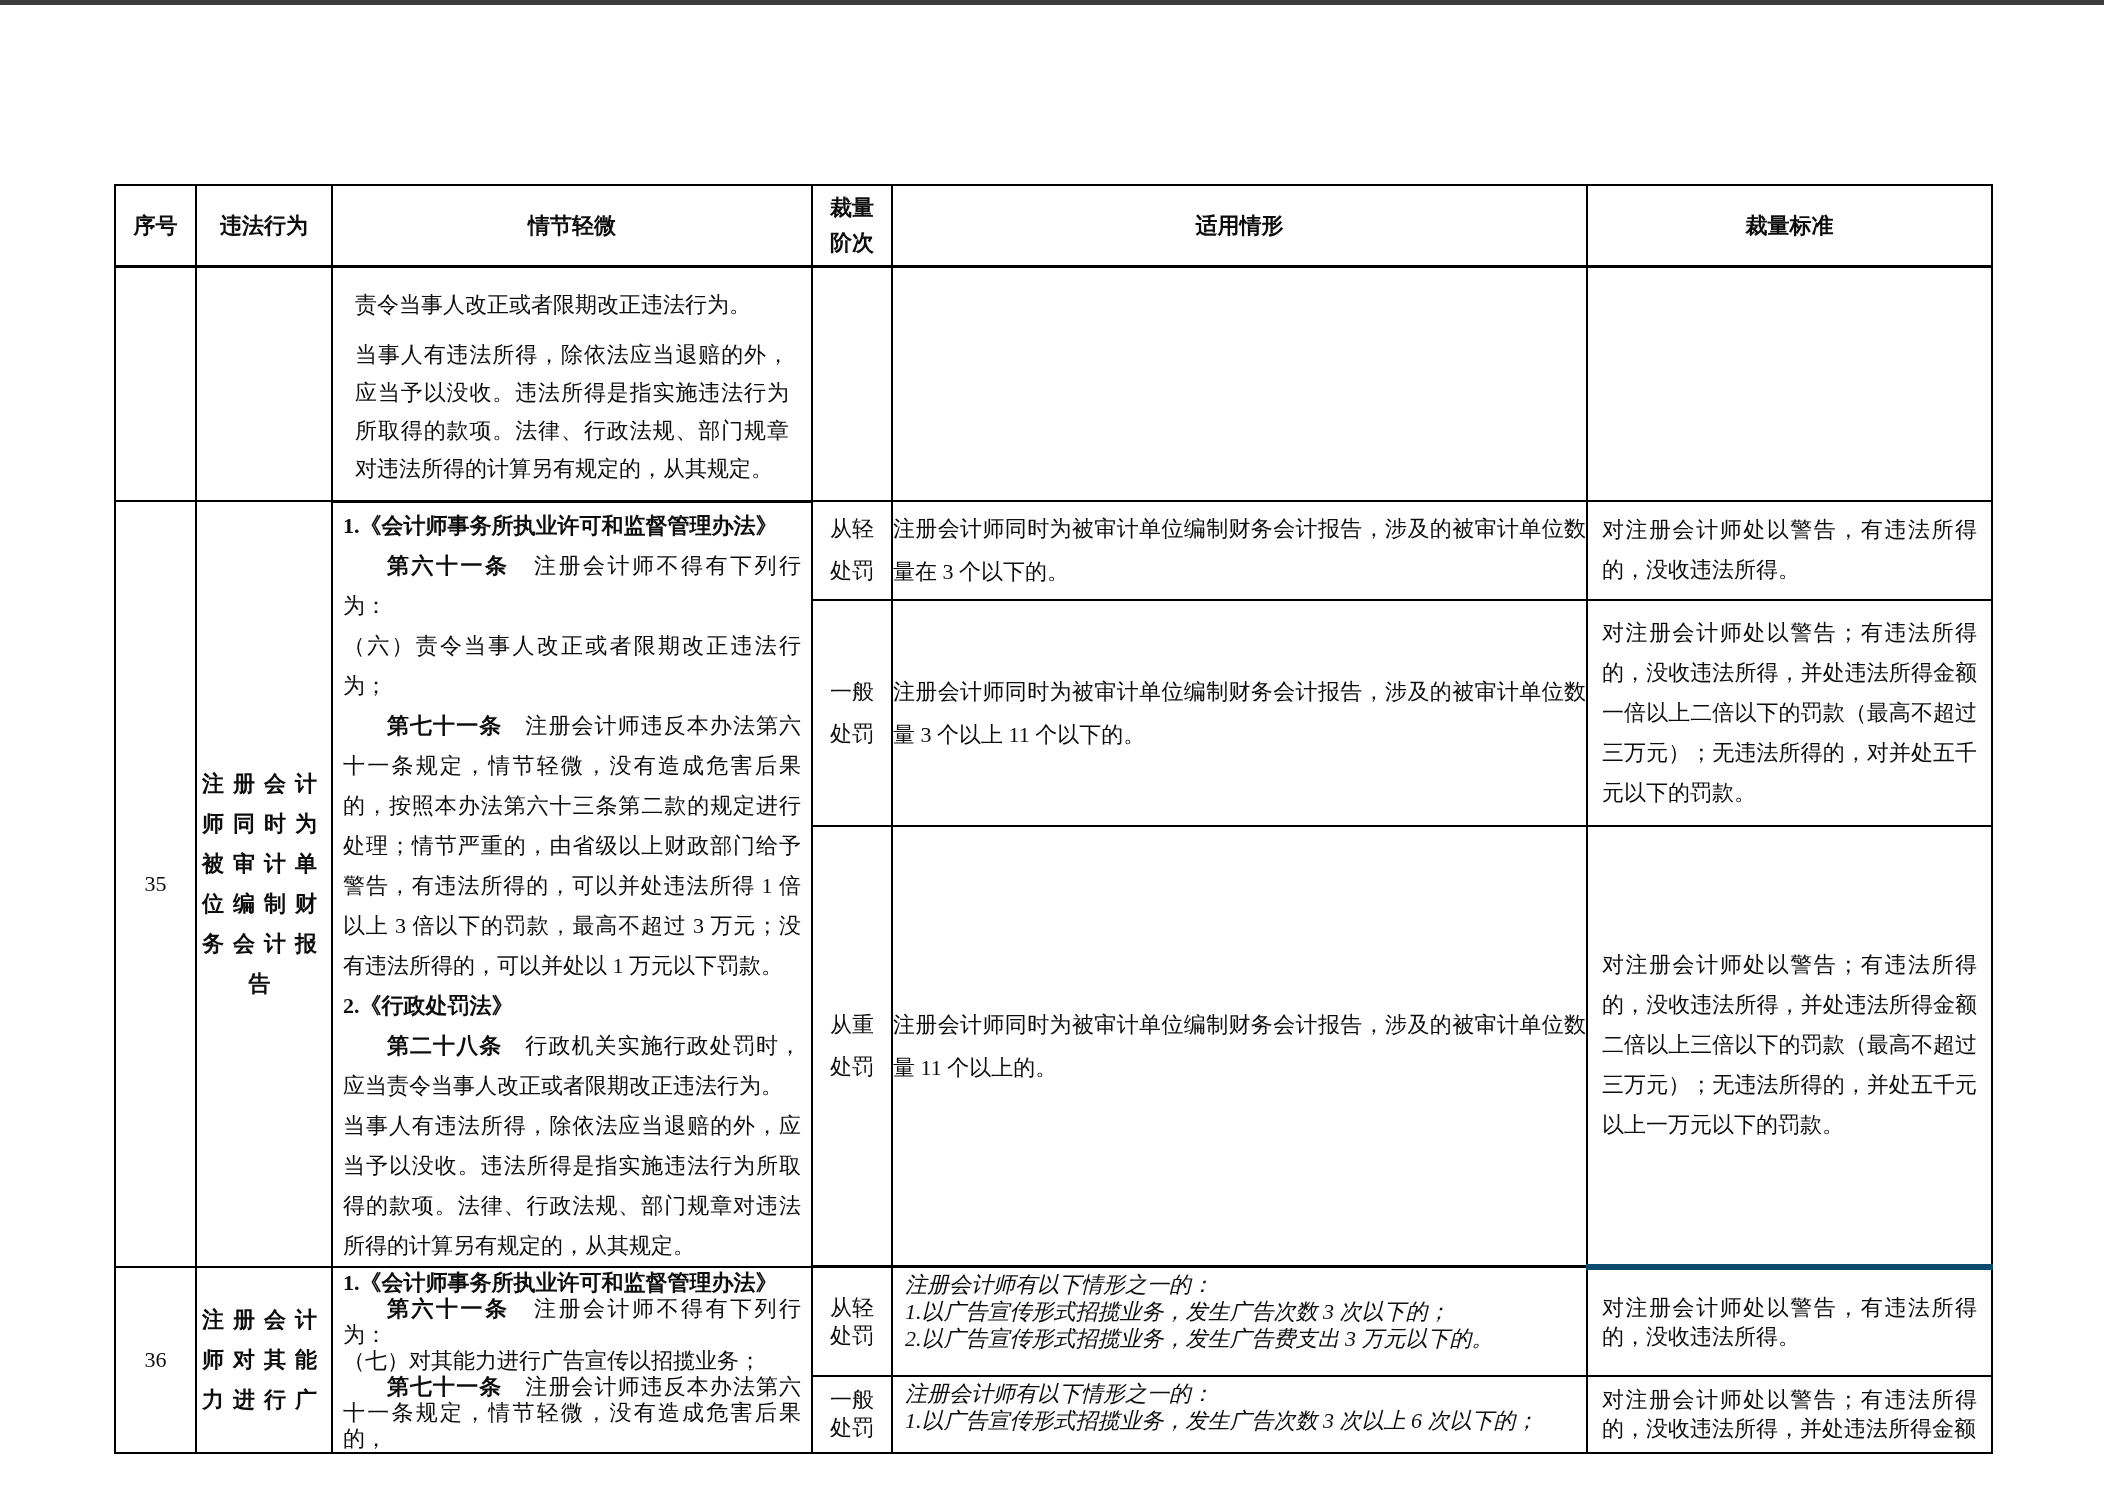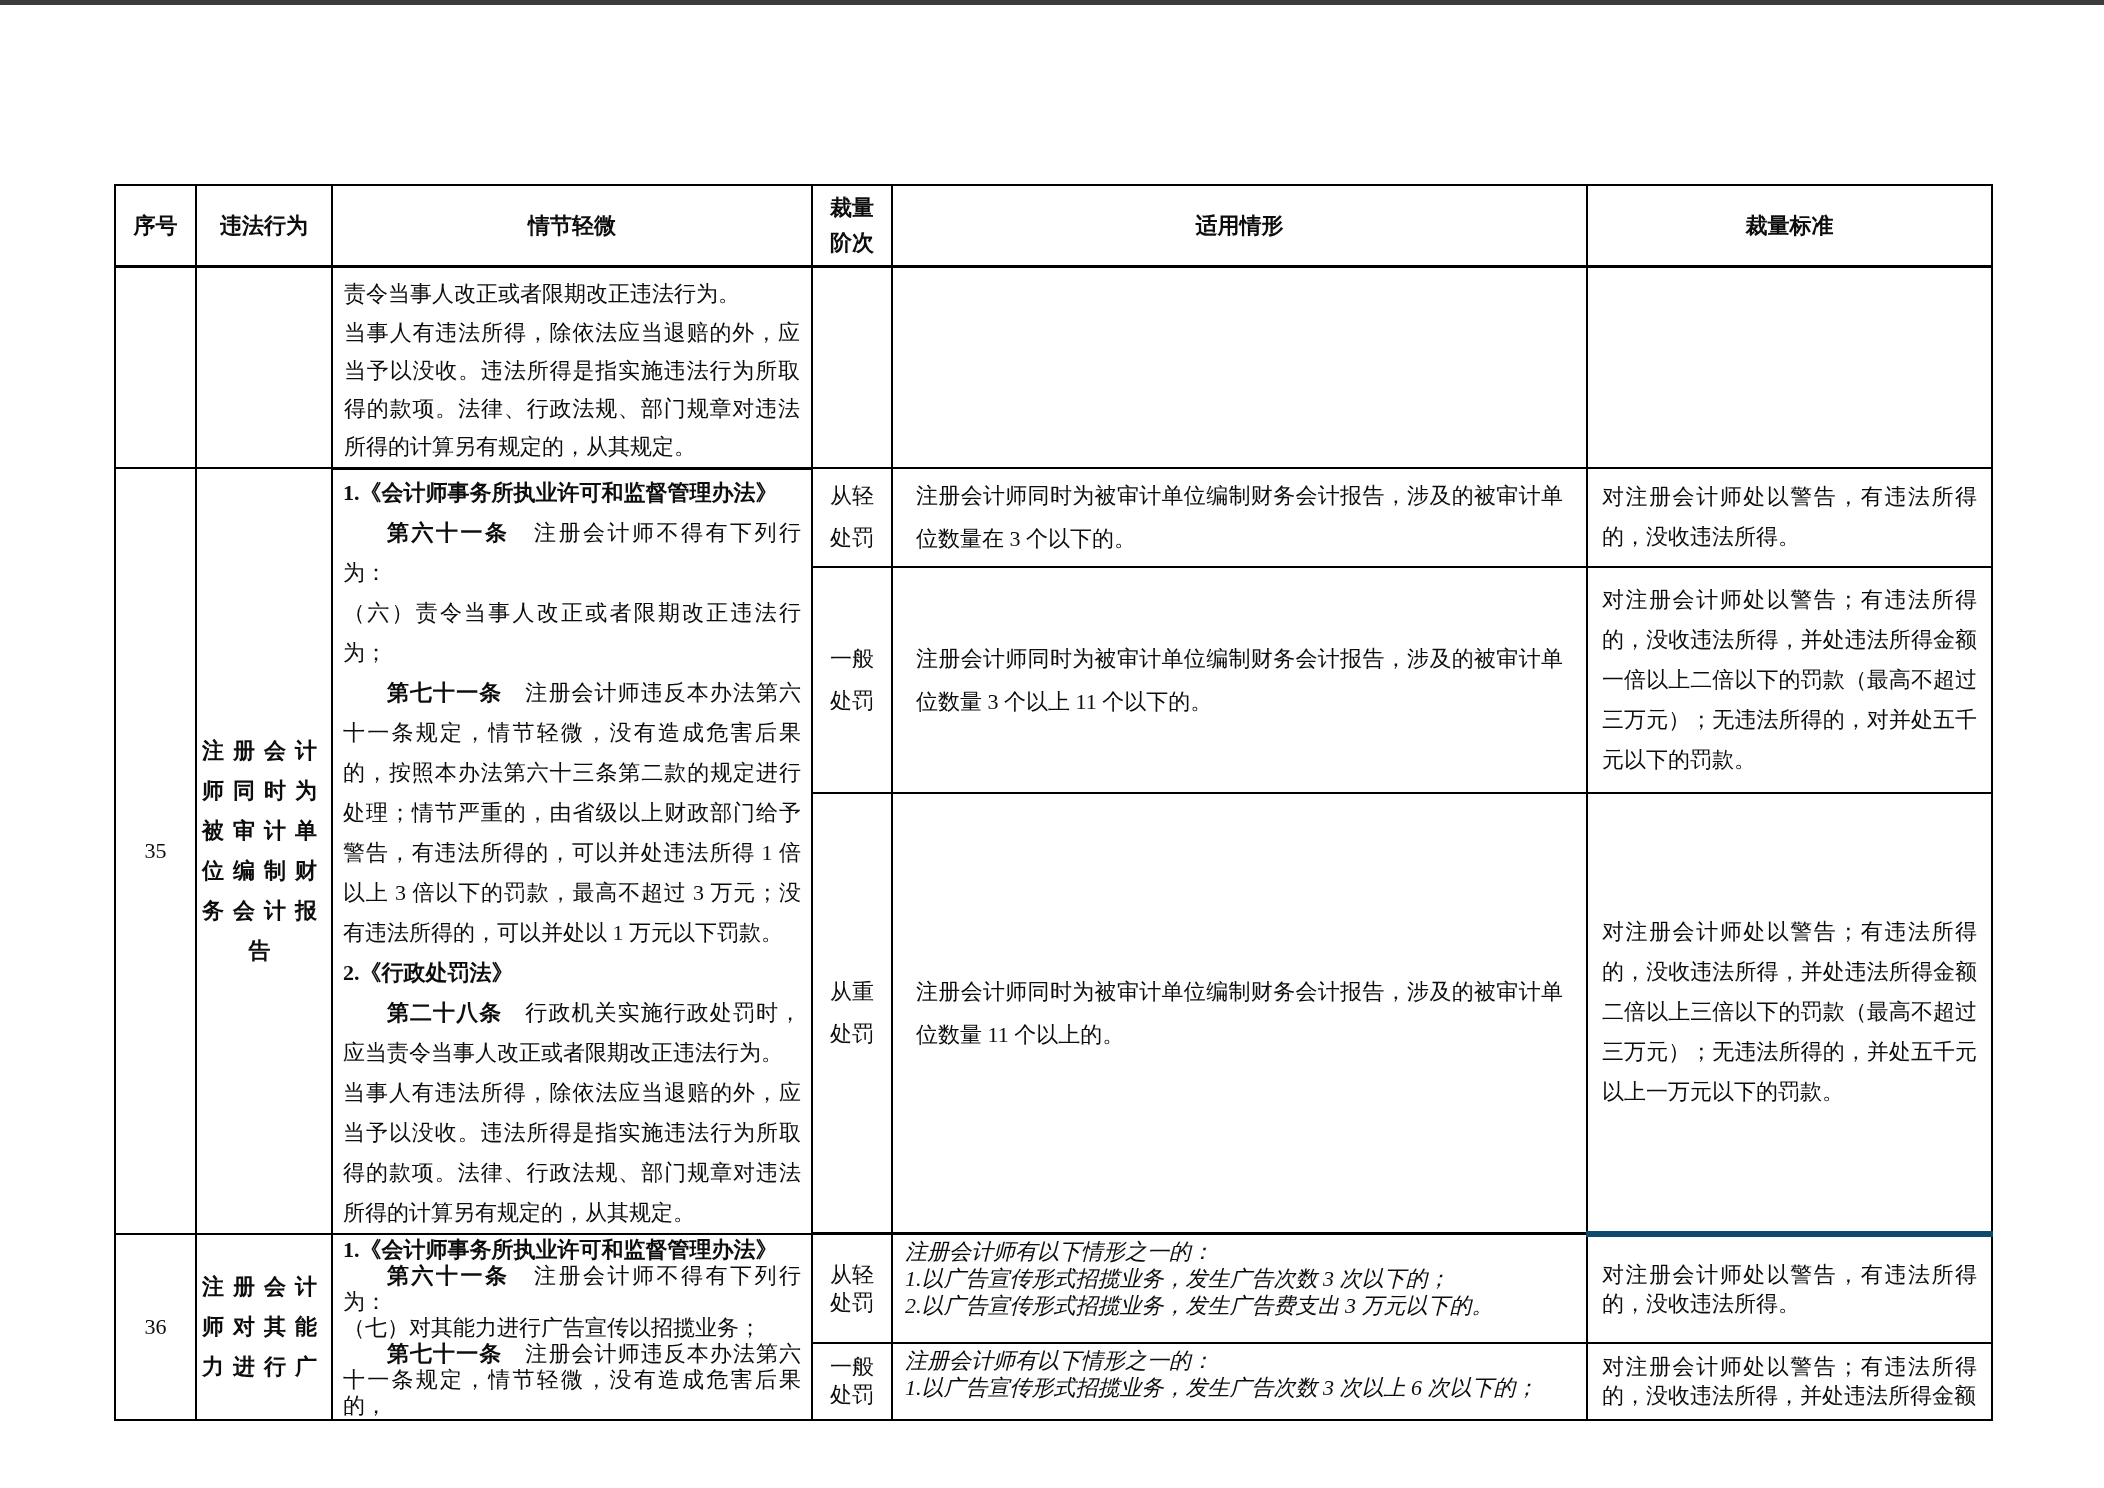--- a/index.html
+++ b/index.html
@@ -72,30 +72,30 @@
     padding: 3px 10px 0 10px;
   }
   td.basis p { margin: 0; }
   td.basis p.indent { text-indent: 2em; }
   td.carry-basis {
     vertical-align: top;
     text-align: justify;
     line-height: 38px;
     padding: 6px 10px 0 10px;
   }
-  td.carry-basis p { margin: 1px; }
+  td.carry-basis p { margin: 12px; }
   td.level {
     text-align: center;
     line-height: 42px;
     padding: 0 8px;
   }
   td.sit {
     text-align: justify;
     line-height: 43px;
-    padding: 0 23px;
+    padding: 0 0;
     margin-top: 46px;
   }
   td.std {
     text-align: justify;
     line-height: 40px;
     padding: 0 14px;
   }
   td.basis36 {
     vertical-align: top;
     text-align: justify;

